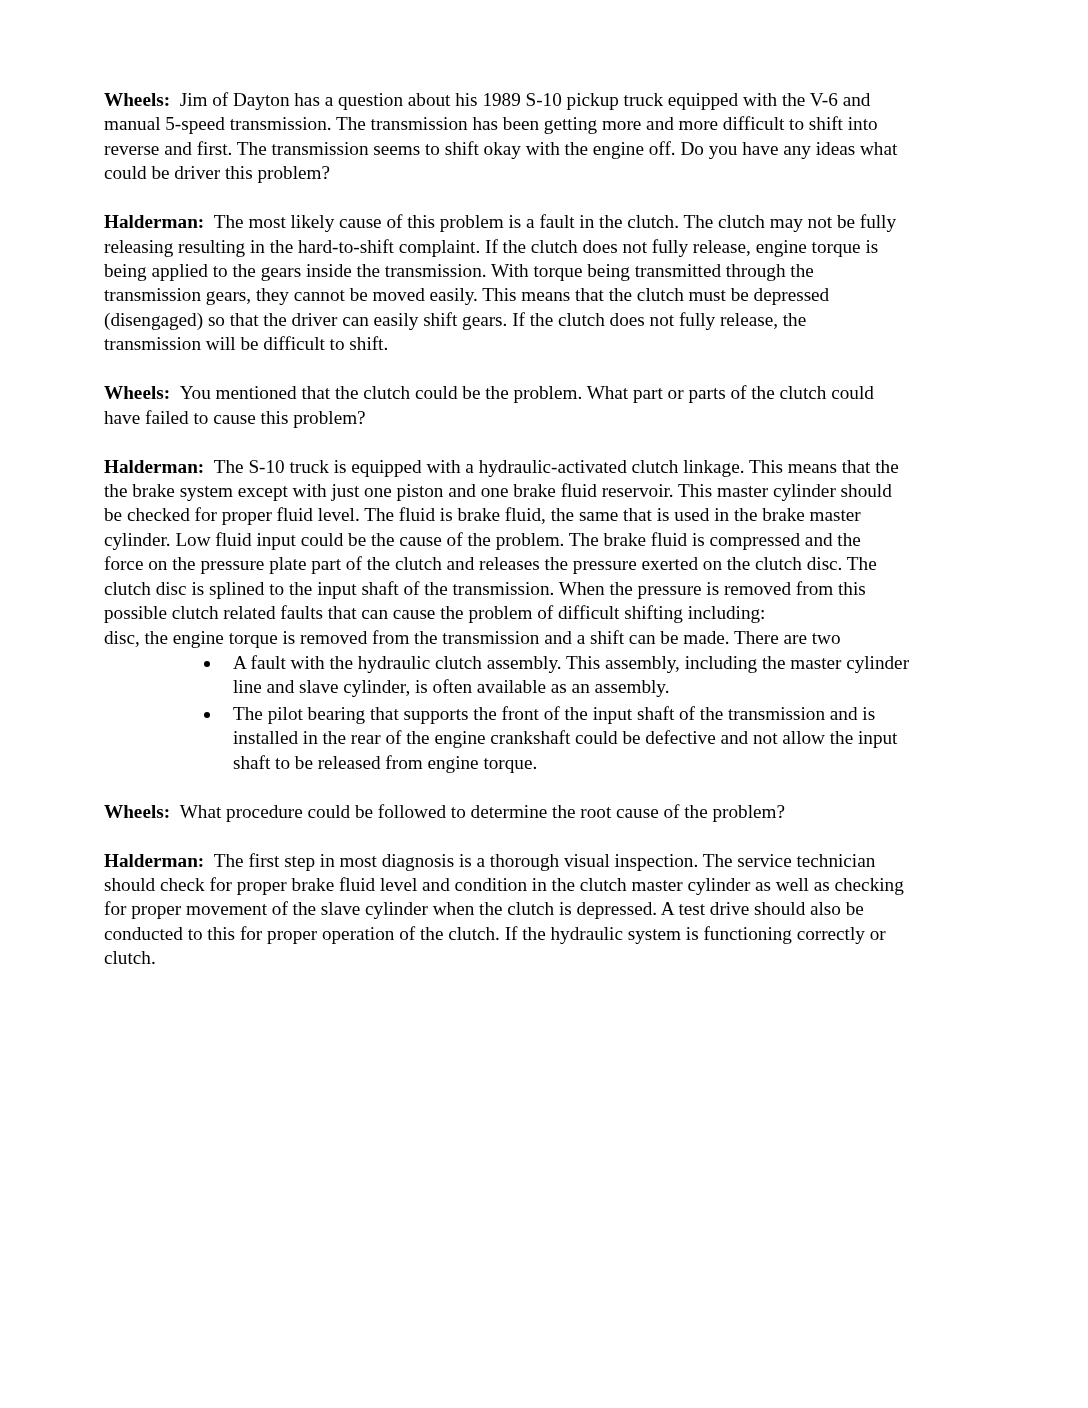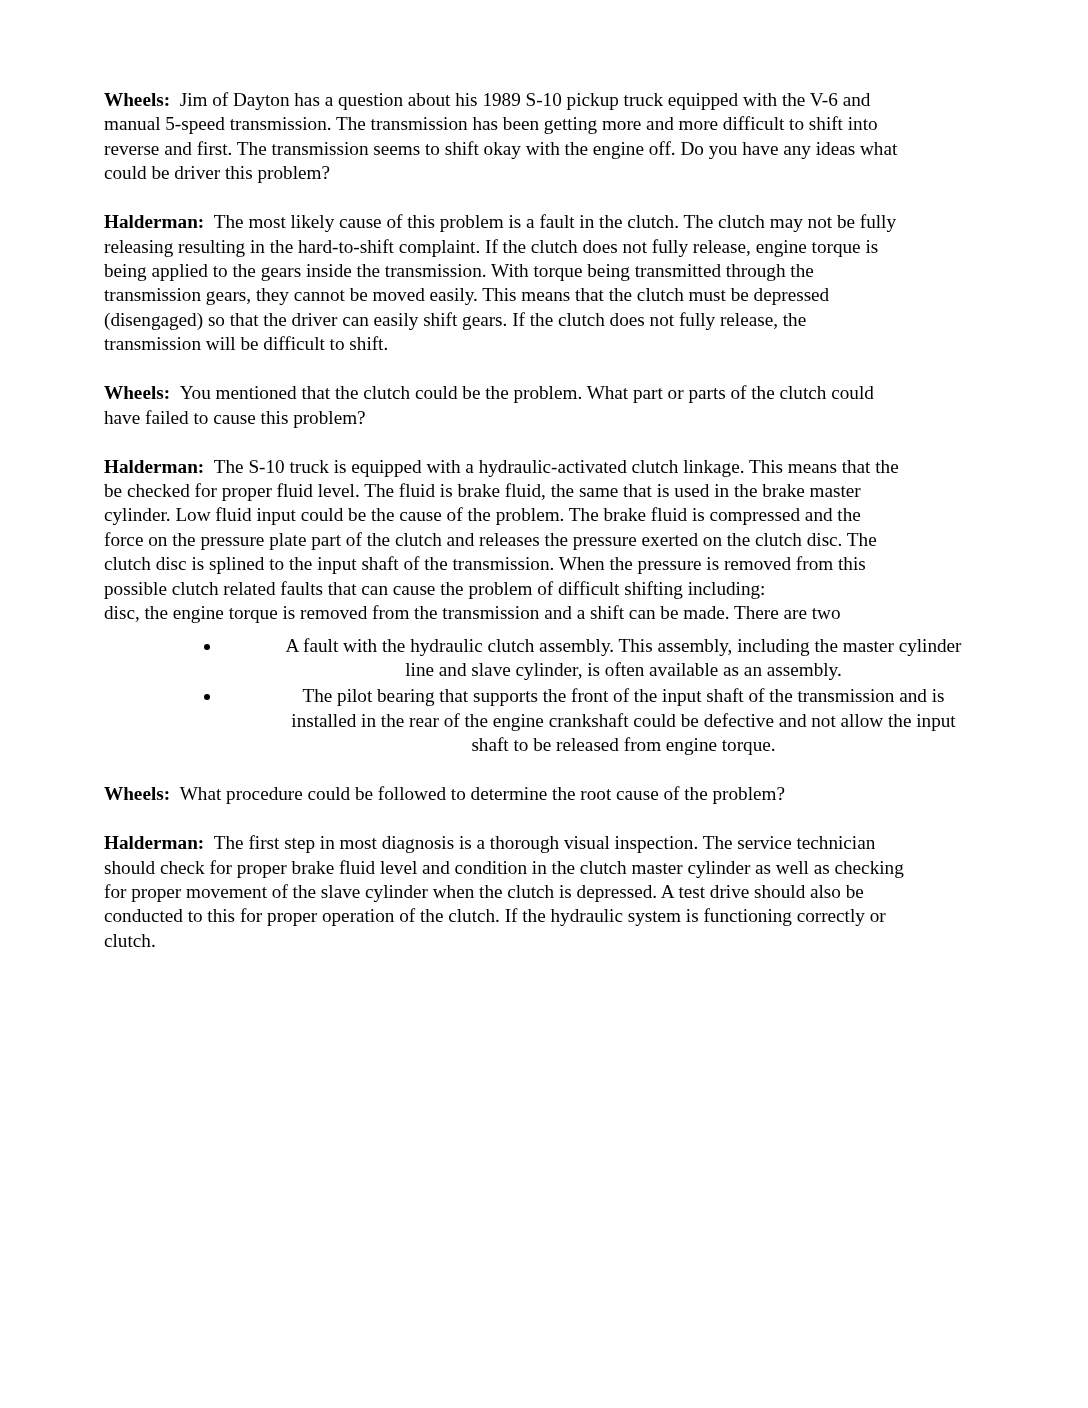--- a/index.html
+++ b/index.html
@@ -30,40 +30,39 @@
     .speaker {
       font-weight: bold;
     }
     .line {
       display: block;
     }
     .bullets {
       list-style: none;
       margin: 0 0 24.6px 0;
       padding: 0;
-      text-align: center;
     }
     .bullet-item {
       position: relative;
       padding-left: 129px;
       font-size: 19.2px;
       line-height: 24.4px;
       margin-bottom: 2px;
       white-space: nowrap;
     }
     .bullet-dot {
       position: absolute;
       left: 100px;
       top: 10px;
       width: 6px;
       height: 6px;
       border-radius: 50%;
       background: #000;
     }
-    .hald-para { margin-bottom: 8px; }
+    .hald-para { margin-bottom: 1px; }
   </style>
 </head>
 <body>
 
 <div class="page">
 
   <p class="para">
     <span class="line"><span class="speaker">Wheels:</span>&nbsp;&nbsp;<span>Jim of Dayton has a question about his 1989 S-10 pickup truck equipped with the V-6 and</span></span>
     <span class="line">manual 5-speed transmission.  The transmission has been getting more and more difficult to shift into</span>
     <span class="line">reverse and first.  The transmission seems to shift okay with the engine off.  Do you have any ideas what</span>
@@ -79,20 +78,21 @@
     <span class="line">transmission will be difficult to shift.</span>
   </p>
 
   <p class="para">
     <span class="line"><span class="speaker">Wheels:</span>&nbsp;&nbsp;<span>You mentioned that the clutch could be the problem.  What part or parts of the clutch could</span></span>
     <span class="line">have failed to cause this problem?</span>
   </p>
 
   <p class="para hald-para">
     <span class="line"><span class="speaker">Halderman:</span>&nbsp;&nbsp;<span>The S-10 truck is equipped with a hydraulic-activated clutch linkage.  This means that the</span></span>
+    <span class="line">the brake system except with just one piston and one brake fluid reservoir.  This master cylinder should</span>
     <span class="line">be checked for proper fluid level.  The fluid is brake fluid, the same that is used in the brake master</span>
     <span class="line">cylinder.  Low fluid input could be the cause of the problem.  The brake fluid is compressed and the</span>
     <span class="line">force on the pressure plate part of the clutch and releases the pressure exerted on the clutch disc.  The</span>
     <span class="line">clutch disc is splined to the input shaft of the transmission.  When the pressure is removed from this</span>
     <span class="line">possible clutch related faults that can cause the problem of difficult shifting including:</span>
     <span class="line">disc, the engine torque is removed from the transmission and a shift can be made.  There are two</span>
   </p>
   <ul class="bullets">
     <li class="bullet-item">
       <span class="bullet-dot"></span>

